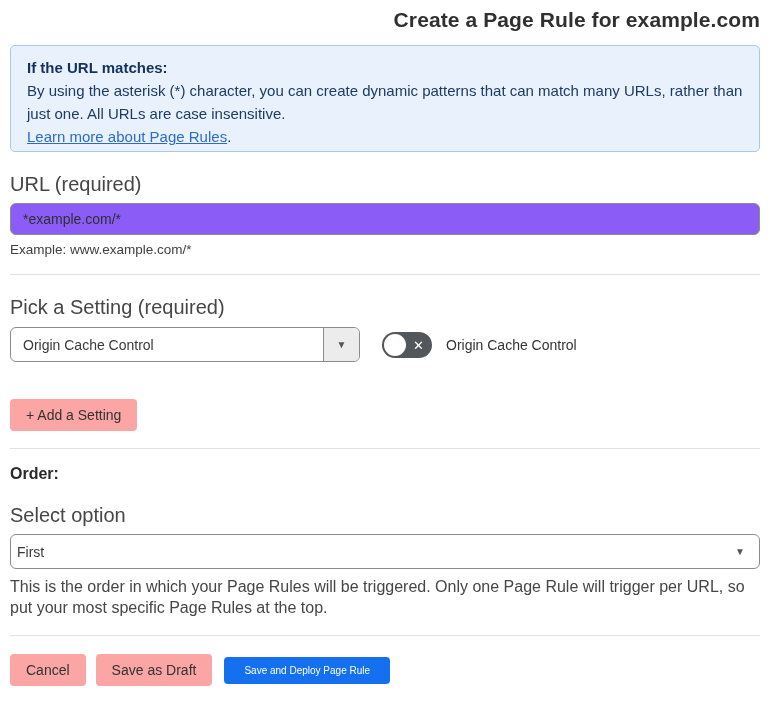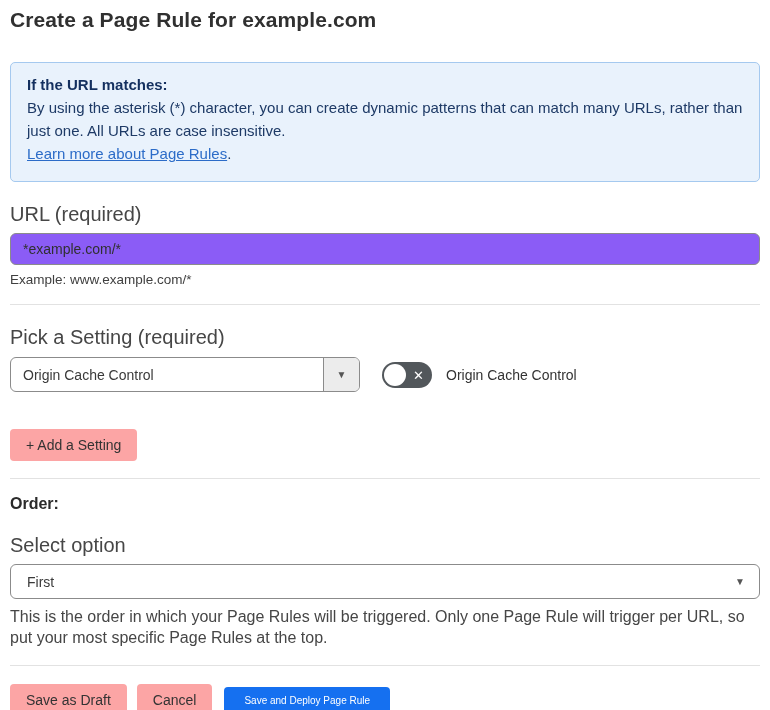--- a/index.html
+++ b/index.html
@@ -10,29 +10,30 @@
     color: #313131;
     overflow: hidden;
   }
   .container { padding: 8px 10px 0 10px; }
 
   .page-title {
     font-size: 21px;
     font-weight: bold;
     color: #303030;
     letter-spacing: 0.1px;
+    text-align: right;
   }
 
   
   .info-box {
-    margin-top: 30px;
+    margin-top: 13px;
     background: #e9f2fc;
     border: 1px solid #a5c9ef;
     border-radius: 5px;
-    padding: 10px 16px 16px 16px;
+    padding: 10px 16px 3px 16px;
     font-size: 15px;
     line-height: 23px;
     color: #1e3a66;
   }
   .info-heading { font-weight: bold; color: #14305f; }
   .info-link {
     color: #2c6cc8;
     text-decoration: underline;
     cursor: pointer;
   }
@@ -165,21 +166,21 @@
   .full-select {
     margin-top: 7px;
     width: 100%;
     height: 35px;
     border: 1px solid #8b8b8b;
     border-radius: 6px;
     background: #ffffff;
     display: flex;
     align-items: center;
     justify-content: space-between;
-    padding: 0 14px 0 16px;
+    padding: 0 14px 0 6px;
     font-size: 14px;
     color: #3a3a3a;
     cursor: pointer;
   }
   .full-select .caret { color: #555555; font-size: 10px; }
 
   .order-helper {
     margin-top: 7px;
     font-size: 16px;
     line-height: 21px;
@@ -253,18 +254,18 @@
   <div class="full-select">
     <span>First</span>
     <span class="caret">▼</span>
   </div>
 
   <div class="order-helper">This is the order in which your Page Rules will be triggered. Only one Page Rule will trigger per URL, so put your most specific Page Rules at the top.</div>
 
   <hr class="divider">
 
   <div class="footer">
+    <button class="btn-gray">Cancel</button>
     <button class="btn-gray">Save as Draft</button>
-    <button class="btn-gray">Cancel</button>
     <button class="btn-primary">Save and Deploy Page Rule</button>
   </div>
 
 </div>
 
 </body></html>

